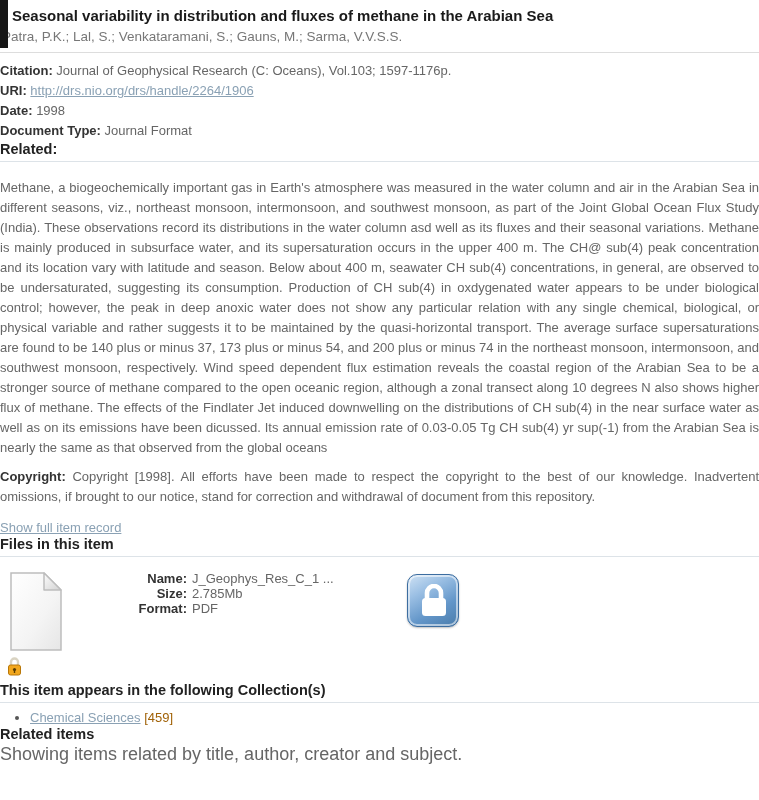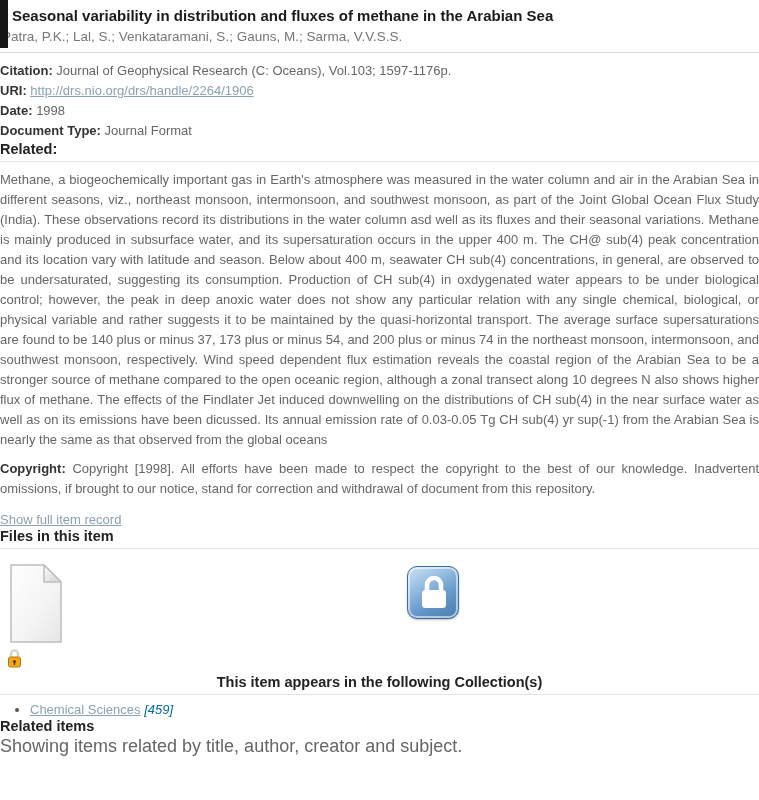--- a/index.html
+++ b/index.html
@@ -20,21 +20,21 @@
   hr.head-rule { border:none; border-top:1px solid #dde3e8; margin:3px 0 0 0; }
 
   .meta-list { margin-top:8px; font-size:13px; color:#666; }
   .meta-row { line-height:20px; }
   .lbl { font-weight:bold; color:#333; }
   a.muted-link { color:#8aa1b4; text-decoration:underline; cursor:pointer; }
 
   h2.section { margin:0; font-size:14.5px; line-height:17px; font-weight:bold; color:#222; }
   .abstract-head { margin-top:13px; }
   .abstract-text {
-    margin-top:8px; font-size:13px; line-height:20px; color:#666;
+    margin-top:16px; font-size:13px; line-height:20px; color:#666;
     text-align:justify;
   }
   .copyright { margin-top:9px; font-size:13px; line-height:20px; color:#666; text-align:justify; }
   .show-record { display:inline-block; margin-top:13px; font-size:13px; }
 
   .files-head { margin-top:27px; }
   .file-row { position:relative; margin-top:13px; height:112px; }
   .file-icon { position:absolute; left:8px; top:1px; width:56px; height:82px; }
   .mini-lock { position:absolute; left:7px; top:87px; width:15px; height:19px; }
   .file-meta {
@@ -45,24 +45,24 @@
   .file-meta .lbl { text-align:right; }
   .lock-button {
     position:absolute; left:407px; top:4px; width:52px; height:53px;
     border-radius:10px; border:1px solid #3c6da0;
     background:linear-gradient(150deg,#cfe2f4 0%, #9cc0e4 30%, #6396c9 65%, #4a7cab 100%);
     box-shadow: inset 0 0 0 2px rgba(255,255,255,0.55), 0 1px 2px rgba(0,0,0,0.25);
     cursor:pointer; padding:0;
   }
   .lock-button svg { position:absolute; left:12px; top:9px; }
 
-  .collections-head { margin-top:29px;text-align:center; }
+  .collections-head { margin-top:29px; }
   .collection-list { margin:7px 0 0 0; padding:0 0 0 30px; font-size:13px; line-height:16px; color:#555; }
   .collection-list li { margin:0; }
-  .count { color:#0369a1;font-style:italic; }
+  .count { color:#a16207; }
 
   .related-head { margin-top:17px; }
   .related-sub { margin-top:3px; font-size:18px; line-height:16px; color:#666; }
 </style>
 </head>
 <body>
 
 <div class="edge-bar"></div>
 
 <div class="container">
@@ -127,20 +127,28 @@
 
     <span class="mini-lock">
       <svg width="15" height="19" viewBox="0 0 15 19">
         <path d="M4 9 L4 5 a3.5 3.5 0 0 1 7 0 L11 9" fill="none" stroke="#d9d3c2" stroke-width="2.4"></path>
         <rect x="1.5" y="8" width="12" height="10" rx="2" fill="#f2a71d" stroke="#b97708" stroke-width="1"></rect>
         <circle cx="7.5" cy="12.5" r="1.6" fill="#5a3c00"></circle>
         <rect x="6.8" y="13" width="1.4" height="3" fill="#5a3c00"></rect>
       </svg>
     </span>
 
+    <div class="file-meta">
+      <span class="lbl">Name:</span>
+      <span>J_Geophys_Res_C_1 ...</span>
+      <span class="lbl">Size:</span>
+      <span>2.785Mb</span>
+      <span class="lbl">Format:</span>
+      <span>PDF</span>
+    </div>
 
     <button class="lock-button">
       <svg width="28" height="34" viewBox="0 0 28 34">
         <path d="M7 16 L7 9 a7 7 0 0 1 14 0 L21 16" fill="none" stroke="#ffffff" stroke-width="4.6"></path>
         <rect x="2" y="14" width="24" height="18" rx="3.5" fill="#ffffff"></rect>
       </svg>
     </button>
   </div>
 
   <h2 class="section collections-head">This item appears in the following Collection(s)</h2>

